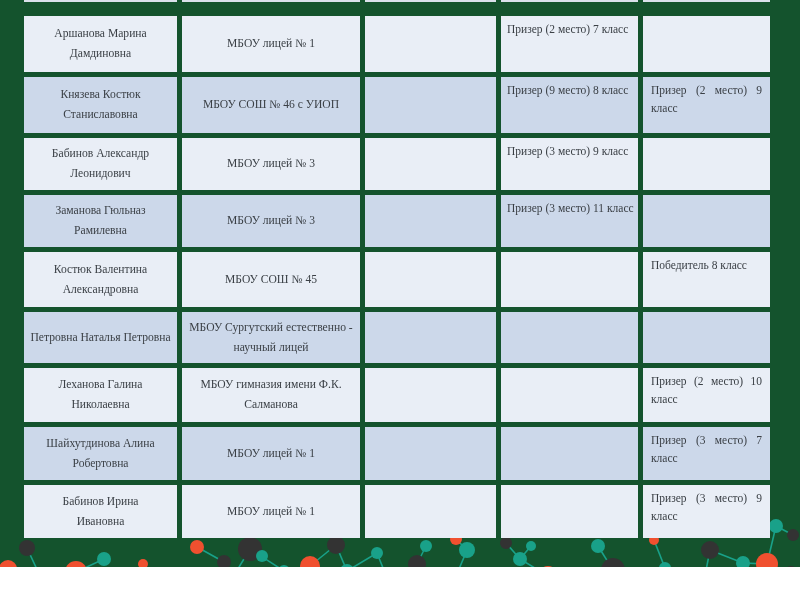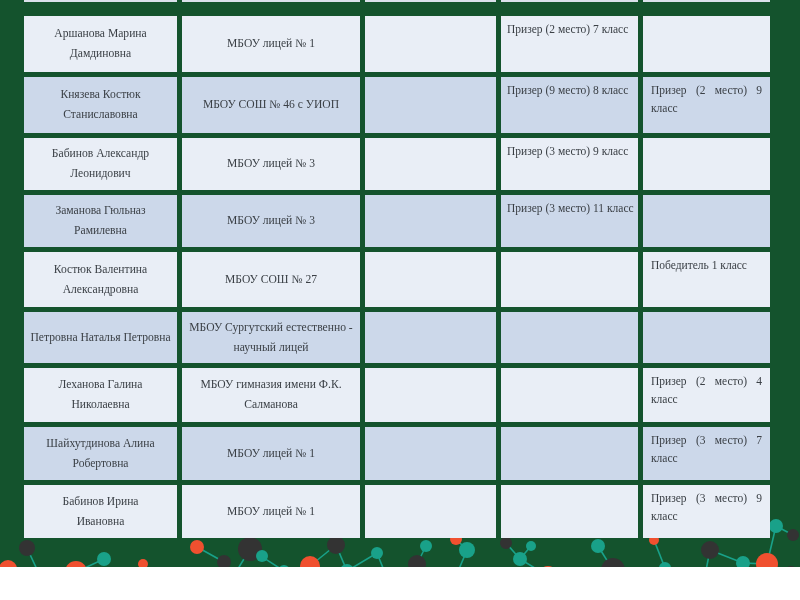--- a/index.html
+++ b/index.html
@@ -166,43 +166,43 @@
 Рамилевна</div>
       <div class="cell dark c-center">МБОУ лицей № 3</div>
       <div class="cell dark"></div>
       <div class="cell dark c-res1">Призер (3 место) 11 класс</div>
       <div class="cell dark c-res2"></div>
     </div>
 
     <div class="row">
       <div class="cell light c-center">Костюк Валентина
 Александровна</div>
-      <div class="cell light c-center">МБОУ СОШ № 27</div>
+      <div class="cell light c-center">МБОУ СОШ № 45</div>
       <div class="cell light"></div>
       <div class="cell light c-res1"></div>
-      <div class="cell light c-res2">Победитель 1 класс</div>
+      <div class="cell light c-res2">Победитель 8 класс</div>
     </div>
 
     <div class="row">
       <div class="cell dark c-center">Петровна Наталья Петровна</div>
       <div class="cell dark c-center">МБОУ Сургутский естественно -
 научный лицей</div>
       <div class="cell dark"></div>
       <div class="cell dark c-res1"></div>
       <div class="cell dark c-res2"></div>
     </div>
 
     <div class="row">
       <div class="cell light c-center">Леханова Галина
 Николаевна</div>
       <div class="cell light c-center">МБОУ гимназия имени Ф.К.
 Салманова</div>
       <div class="cell light"></div>
       <div class="cell light c-res1"></div>
-      <div class="cell light c-res2">Призер (2 место) 4 класс</div>
+      <div class="cell light c-res2">Призер (2 место) 10 класс</div>
     </div>
 
     <div class="row">
       <div class="cell dark c-center">Шайхутдинова Алина
 Робертовна</div>
       <div class="cell dark c-center">МБОУ лицей № 1</div>
       <div class="cell dark"></div>
       <div class="cell dark c-res1"></div>
       <div class="cell dark c-res2">Призер (3 место) 7 класс</div>
     </div>

